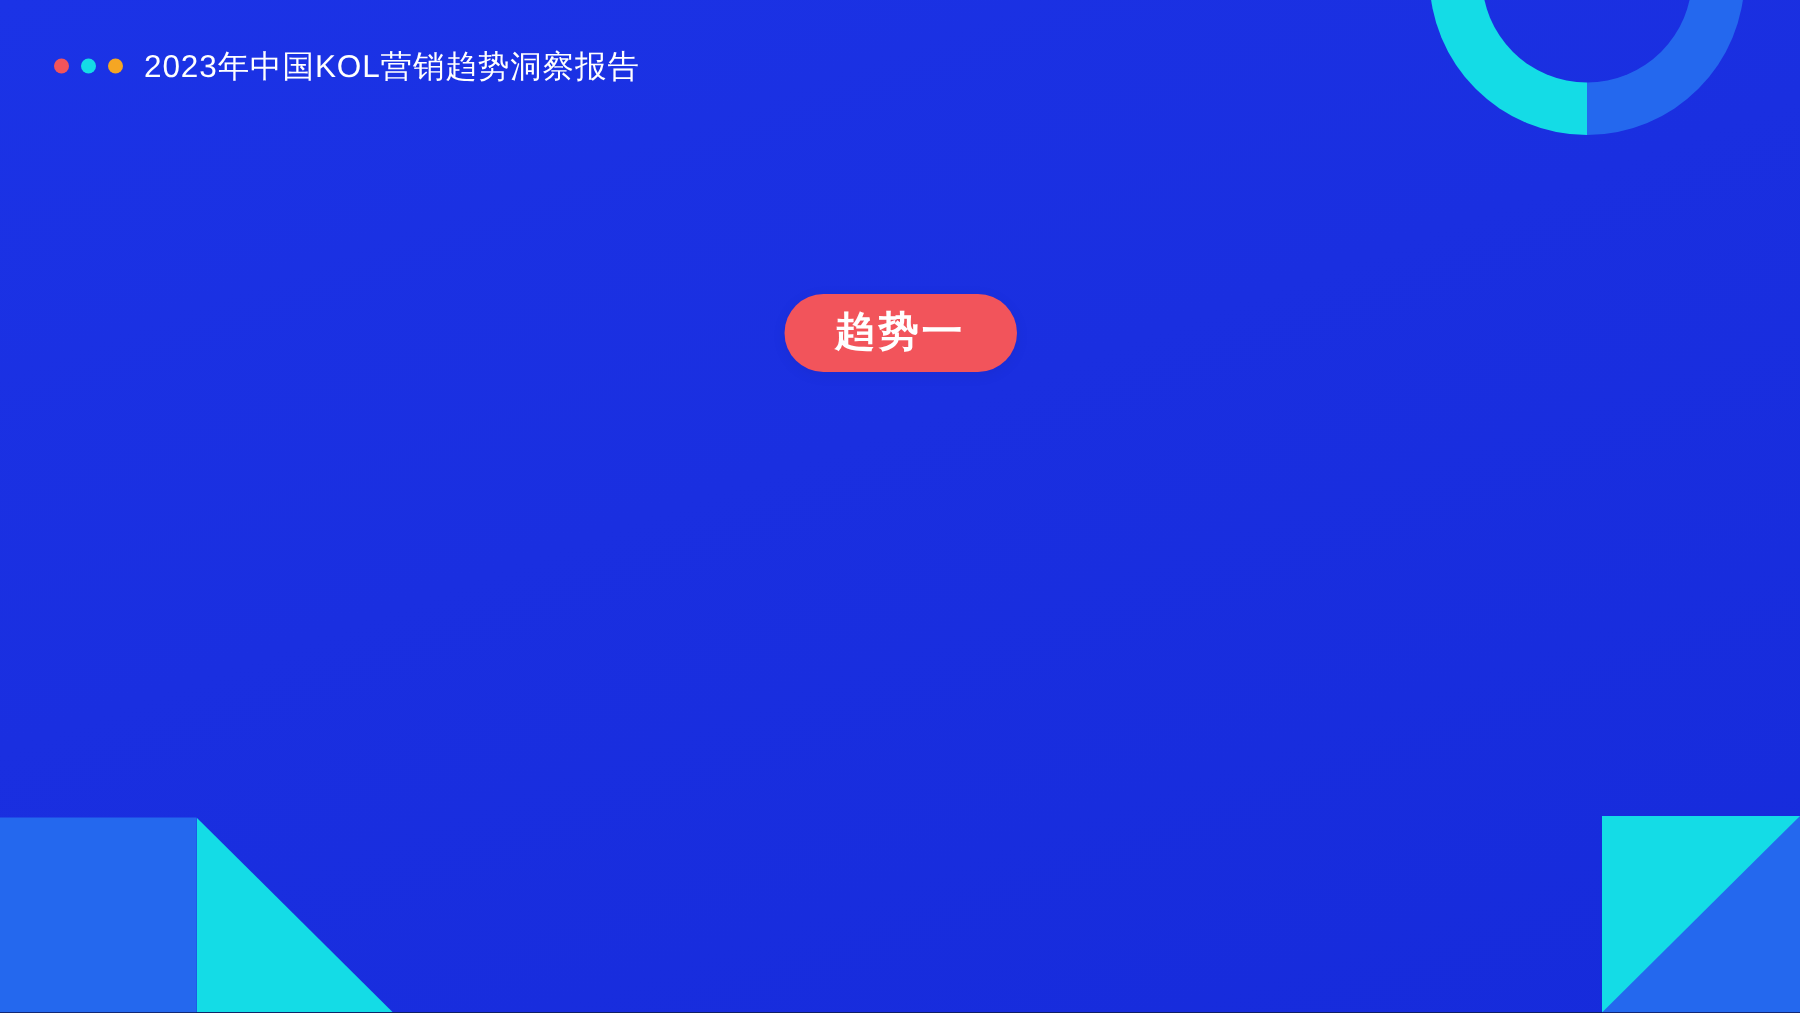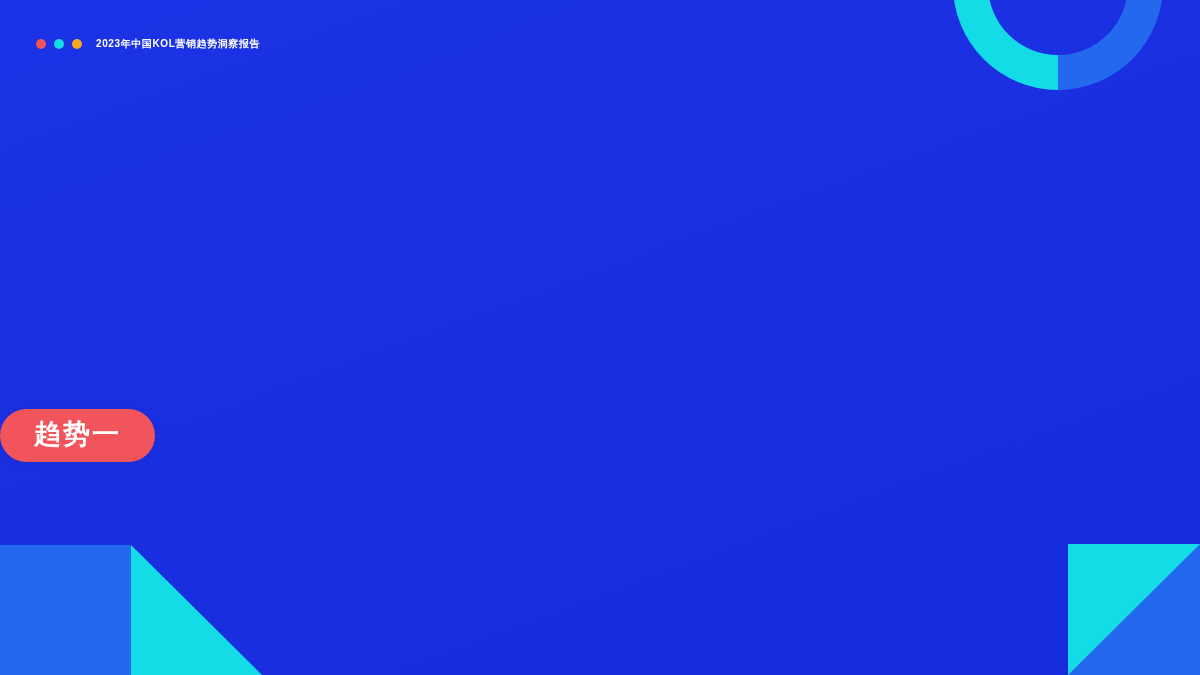--- a/index.html
+++ b/index.html
@@ -40,35 +40,35 @@
     height: 28px;
   }
   .dots { display: flex; align-items: center; gap: 8px; }
   .dot { width: 10px; height: 10px; border-radius: 50%; display: block; }
   .dot-red    { background: #F2545B; }
   .dot-cyan   { background: #14DCE6; }
   .dot-orange { background: #F5A623; }
 
   .header-title {
     color: #FFFFFF;
-    font-size: 10px;
-    font-weight: bold;
+    font-size: 21px;
+    font-weight: normal;
     letter-spacing: 0.6px;
     white-space: nowrap;
   }
 
   
   .center {
     position: absolute;
     left: 0;
     top: 0;
     width: 1200px;
     height: 675px;
     display: flex;
-    flex-direction: row;
+    flex-direction: column;
     align-items: center;
     justify-content: flex-start;
   }
 
   .badge {
     margin-top: 196px;
     background: #F2545B;
     color: #FFFFFF;
     border-radius: 28px;
     padding: 9px 34px 11px 34px;

